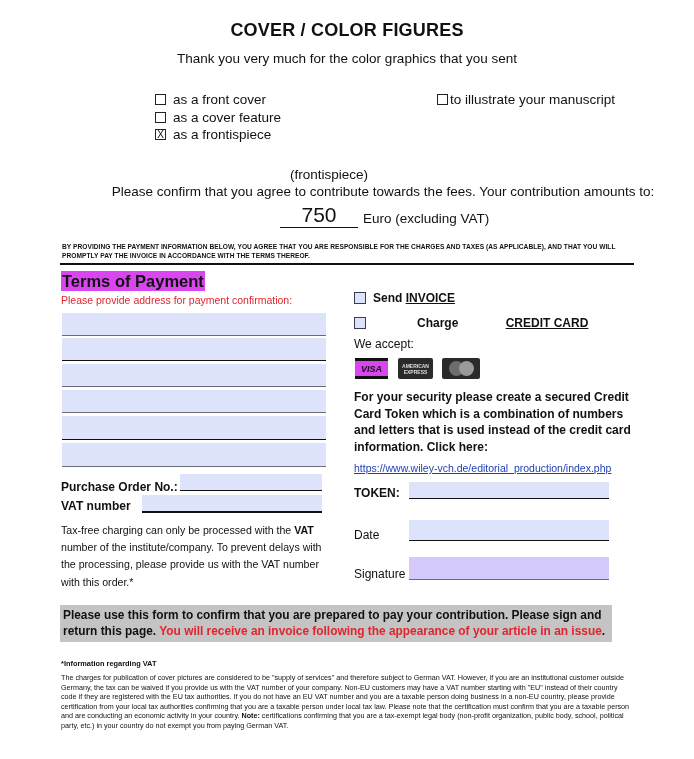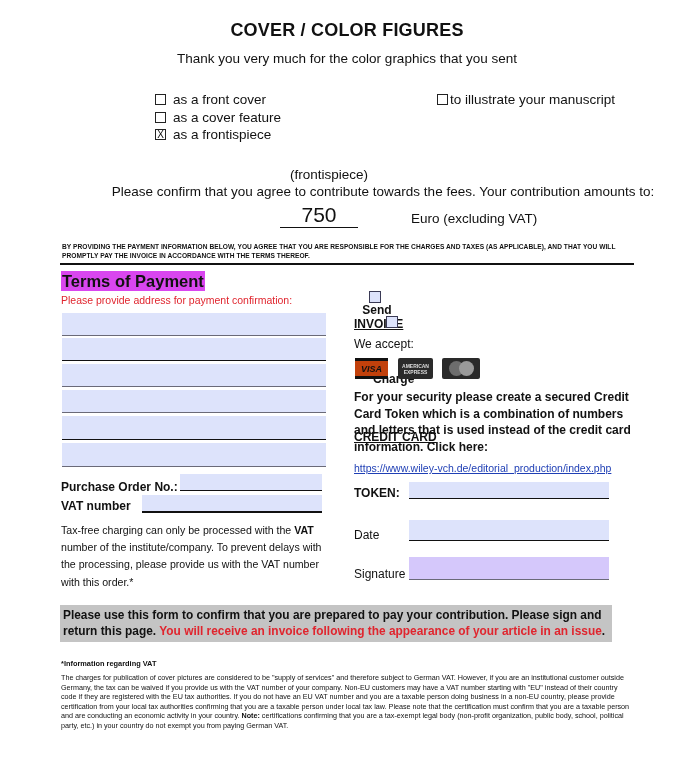--- a/index.html
+++ b/index.html
@@ -9,43 +9,43 @@
 
   .title { left: 0; width: 694px; top: 20px; text-align: center; font-weight: bold; font-size: 18px; letter-spacing: 0.2px; }
   .subtitle { left: 0; width: 694px; top: 51px; text-align: center; font-size: 13.5px; }
 
   .opt { font-size: 13.5px; display: flex; align-items: center; }
   .cb { width: 11px; height: 11px; border: 1px solid #222; background: #fff; margin-right: 7px; display: inline-flex; align-items: center; justify-content: center; font-size: 10px; line-height: 1; font-weight: normal; }
   .opt-note { font-size: 13.5px; margin-top: 40px; }
 
   .confirm { left: 0; width: 694px; top: 184px; text-align: center; font-size: 13.5px; margin-left: 36px; }
   .amount { left: 280px; top: 203px; width: 78px; border-bottom: 1px solid #111; text-align: center; font-size: 21px; line-height: 24px; }
-  .amount-unit { left: 363px; top: 211px; font-size: 13.5px; margin-left: 48px; }
+  .amount-unit { left: 363px; top: 211px; font-size: 13.5px; }
 
   .disclaimer { left: 62px; top: 242px; width: 575px; font-size: 6.6px; font-weight: bold; line-height: 9px; letter-spacing: 0.05px; }
   .hr { left: 60px; top: 263px; width: 574px; height: 1.5px; background: #111; }
 
   .terms-heading { left: 61px; top: 271px; background: #d946ef; font-weight: bold; font-size: 16.5px; padding: 0 1px; line-height: 20px; }
   .addr-label { left: 61px; top: 294px; color: #e0252e; font-weight: normal; font-size: 10.5px; }
 
   .field { background: #dde3fb; border-bottom: 1.5px solid #6a6a78; }
   .field.dark { border-bottom-color: #111; }
   .field.sig { background: #d5c8fb; border-bottom-color: #6a6a78; }
 
   .lbl-b { font-weight: bold; font-size: 12px; }
   .lbl { font-size: 12px; }
   .vatnote { left: 61px; top: 522px; width: 275px; font-size: 10.6px; line-height: 17.2px; }
 
-  .pay-opt { font-weight: bold; font-size: 12px; display: flex; align-items: center; flex-direction: column; }
+  .pay-opt { font-weight: bold; font-size: 12px; display: flex; align-items: center; }
   .pay-cb { width: 12px; height: 12px; border: 1px solid #3a3a55; background: #dde3fb; margin-right: 7px; }
   .pay-opt u { text-decoration: underline; }
 
   .accept { left: 354px; top: 337px; font-size: 12px; }
   .card { top: 358px; height: 21px; display: flex; align-items: center; justify-content: center; font-size: 7px; font-weight: bold; }
-  .card.visa { left: 355px; width: 33px; background: #c2410c; border-top: 3px solid #111; border-bottom: 3px solid #111; font-style: italic; font-size: 9px; color: #111; }
+  .card.visa { left: 355px; width: 33px; background: #d946ef; border-top: 3px solid #111; border-bottom: 3px solid #111; font-style: italic; font-size: 9px; color: #111; }
   .card.amex { left: 398px; width: 35px; background: #2a2a2a; color: #ddd; border-radius: 2px; font-size: 5px; line-height: 6px; text-align: center; flex-direction: column; }
   .card.mc { left: 442px; width: 38px; background: #2a2a2a; border-radius: 2px; }
   .mc-c1 { width: 15px; height: 15px; border-radius: 50%; background: #6d6d6d; margin-right: -5px; }
   .mc-c2 { width: 15px; height: 15px; border-radius: 50%; background: #9a9a9a; }
 
   .security { left: 354px; top: 389px; width: 290px; font-weight: bold; font-size: 12px; line-height: 16.6px; }
   .link { left: 354px; top: 462px; font-size: 10.5px; color: #1f3fb5; text-decoration: underline; }
 
   .banner { left: 60px; top: 605px; width: 552px; height: 37px; background: #c4c4c4; font-weight: bold; font-size: 11.9px; line-height: 16px; padding: 2px 3px; }
   .banner .red { color: #e0252e; }

